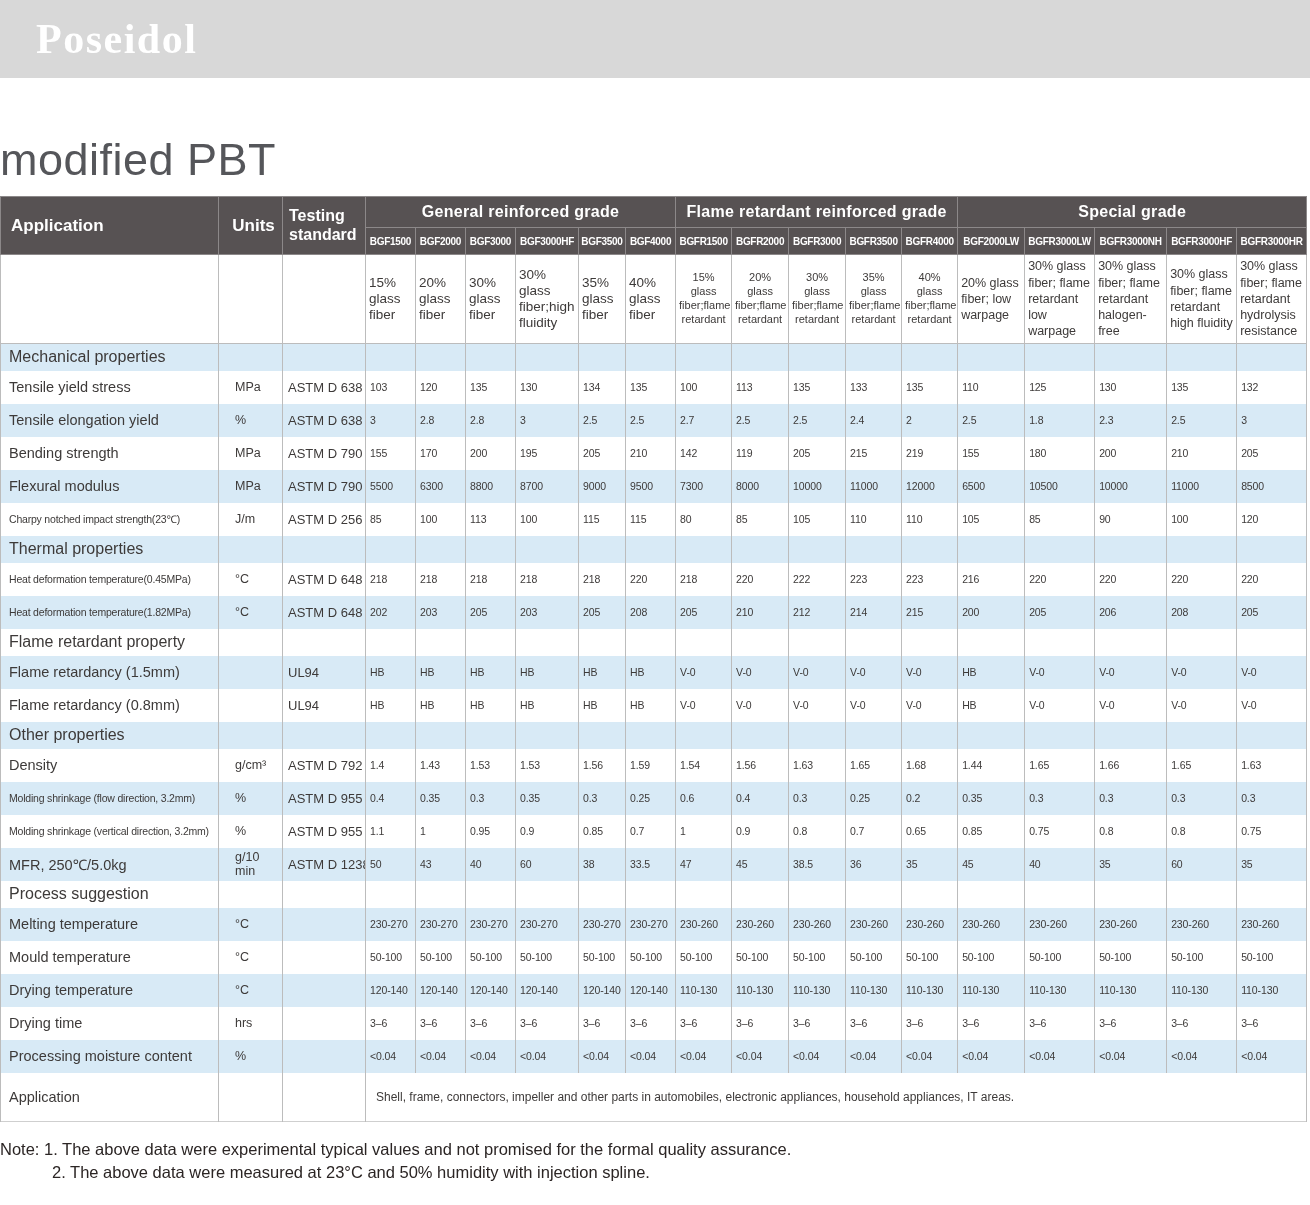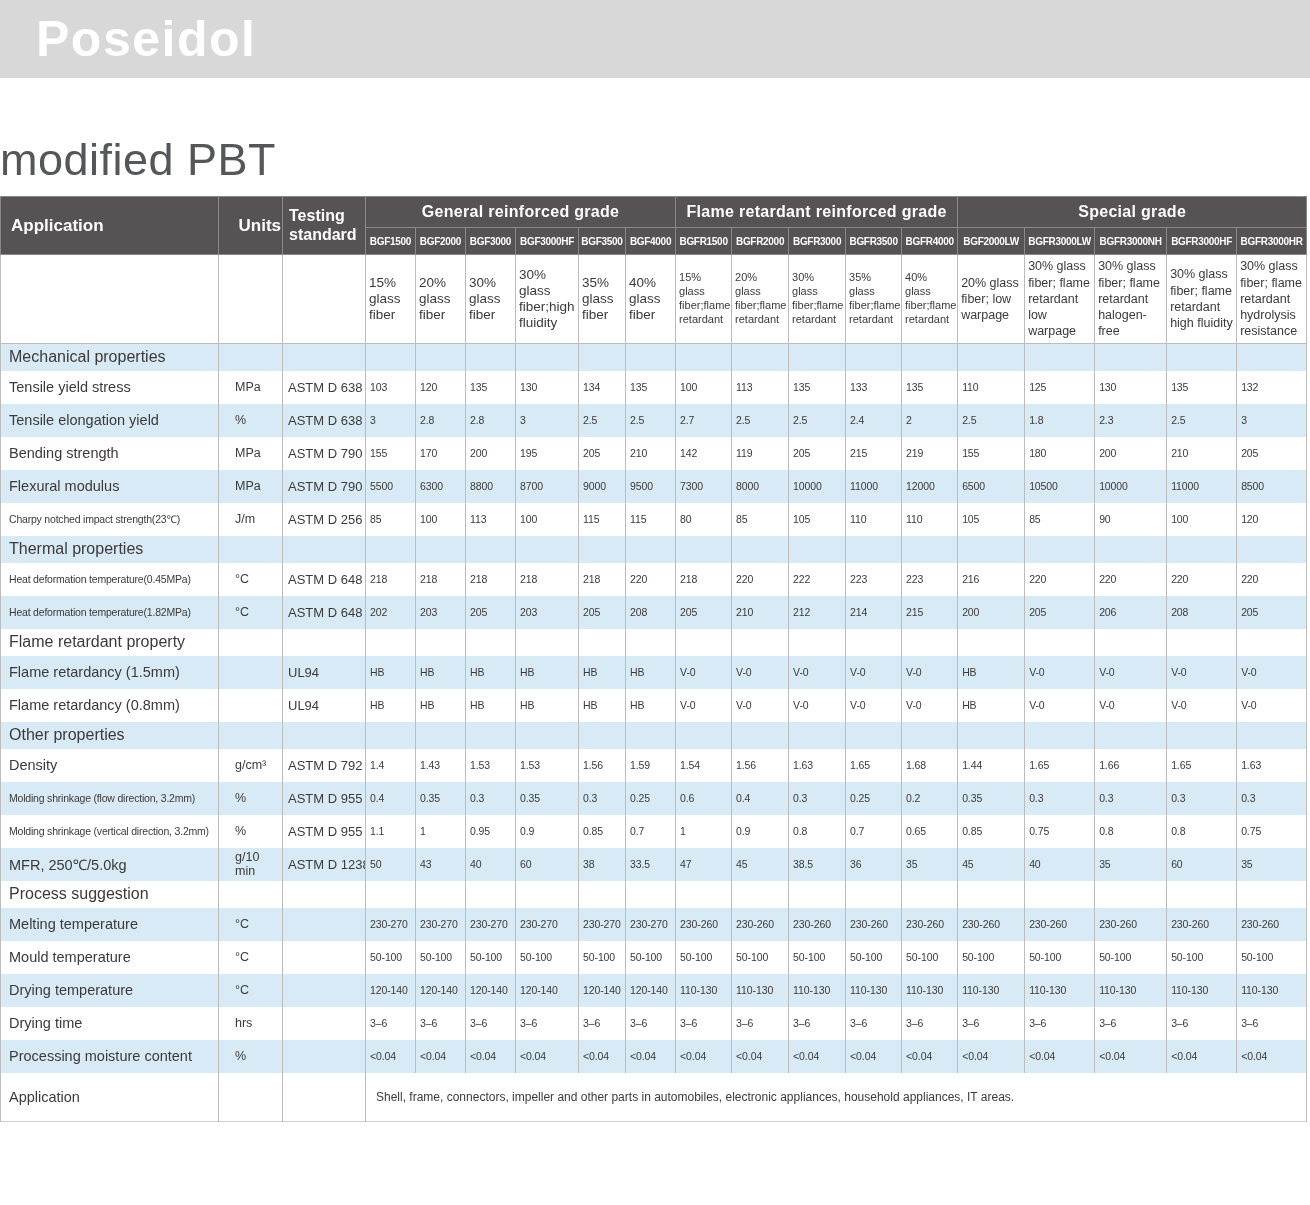--- a/index.html
+++ b/index.html
@@ -1,34 +1,34 @@
 <!DOCTYPE html>
 <html><head>
 <meta charset="utf-8">
 <style>
   html,body{margin:0;padding:0;background:#ffffff;}
   body{width:1310px;font-family:"Liberation Sans",sans-serif;color:#3d3a39;}
 
   .banner{height:78px;background:#d8d8d8;display:flex;align-items:center;}
-  .logo{margin-left:36px;font-size:50px;font-weight:bold;color:#ffffff;letter-spacing:1.5px;}
+  .logo{margin-left:36px;font-size:42px;font-weight:bold;color:#ffffff;letter-spacing:1.5px;font-family:Liberation Serif, serif;}
 
   .title{margin:58px 0 13px 0;font-size:45px;font-weight:400;color:#55565a;letter-spacing:0.5px;line-height:1.05;}
 
   table{border-collapse:collapse;table-layout:fixed;width:1306px;border-bottom:1px solid #cfcfcf;}
   thead th{background:#575253;color:#ffffff;border:1px solid #8c8889;font-weight:bold;overflow:hidden;}
   .th-props{font-size:17px;text-align:left;padding-left:10px;}
-  .th-units{font-size:17px;text-align:right;padding-left:7px;}
+  .th-units{font-size:17px;text-align:center;padding-left:7px;}
   .th-standard{font-size:16px;text-align:left;padding-left:6px;line-height:1.15;}
   .th-group{font-size:16px;height:28px;letter-spacing:0.3px;}
   .th-grade{font-size:10px;height:26px;padding:0 1px;letter-spacing:-0.3px;}
 
   .desc-row td{background:#ffffff;border:1px solid #bcbcbc;vertical-align:middle;padding:3px 3px;color:#3d3a39;overflow:hidden;}
   .desc{line-height:1.18;}
   .desc.g0{font-size:13.5px;}
-  .desc.g1{font-size:11px;line-height:1.25;}
+  .desc.g1{font-size:11px;line-height:1.25;text-align:center;}
   .desc.g2{font-size:12.5px;line-height:1.3;}
 
   tbody td{border-left:1px solid #bcbcbc;border-right:1px solid #bcbcbc;height:33px;padding:0 4px;overflow:hidden;vertical-align:middle;background:#ffffff;}
   tbody tr.blue td{background:#d8eaf6;}
   .section-row td{height:27px;}
   .section-label{font-size:16px;padding-left:8px;white-space:nowrap;}
   .prop-label{font-size:14.5px;padding-left:8px;white-space:nowrap;}
   .prop-label.small{font-size:10.5px;letter-spacing:-0.2px;}
   .unit-cell{font-size:12.5px;padding-left:16px;}
   .std-cell{font-size:13px;padding-left:5px;white-space:nowrap;}
@@ -606,13 +606,15 @@
       <tr class="app-row">
         <td class="prop-label">Application</td>
         <td></td>
         <td></td>
         <td class="app-text" colspan="16">Shell, frame, connectors, impeller and other parts in automobiles, electronic appliances, household appliances, IT areas.</td>
       </tr>
     </tbody>
   </table>
 
 <div class="notes">
+  <div class="note-line-1">Note: 1. The above data were experimental typical values and not promised for the formal quality assurance.</div>
+  <div class="note-line-2">2. The above data were measured at 23°C and 50% humidity with injection spline.</div>
 </div>
 
 </body></html>

